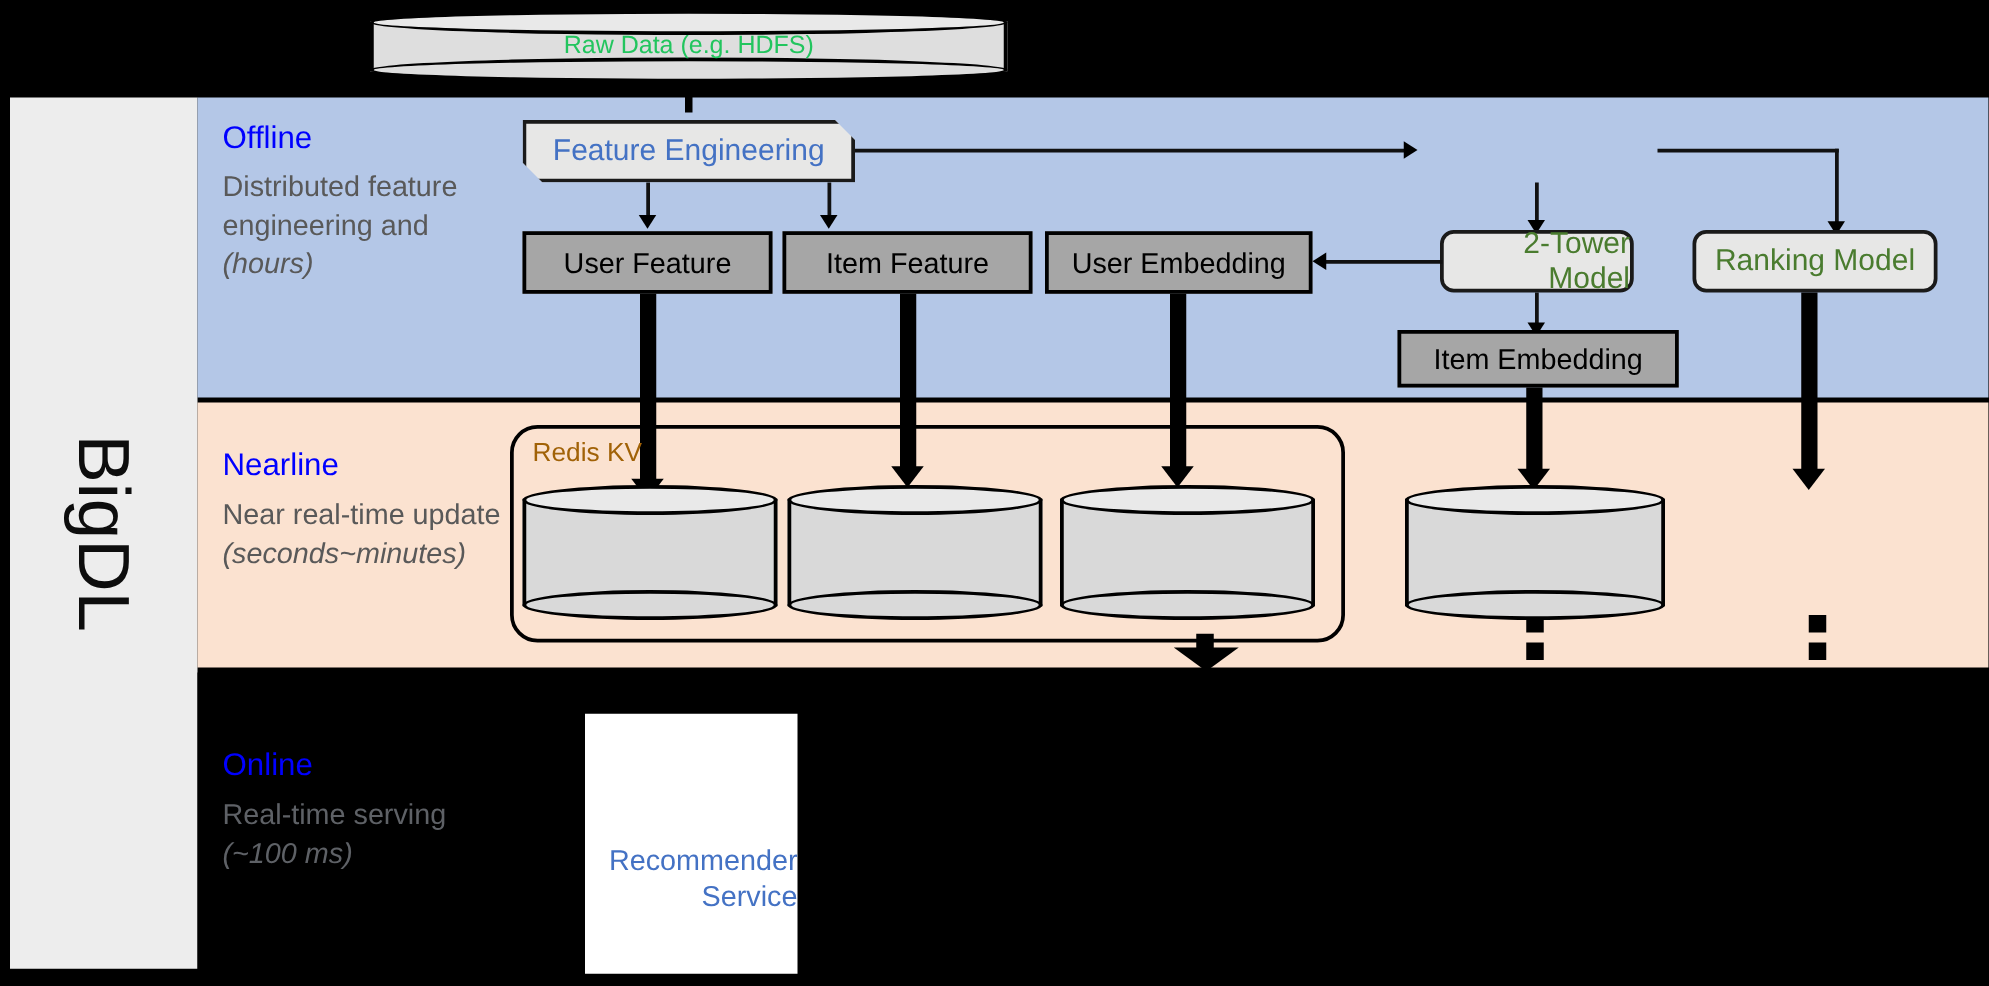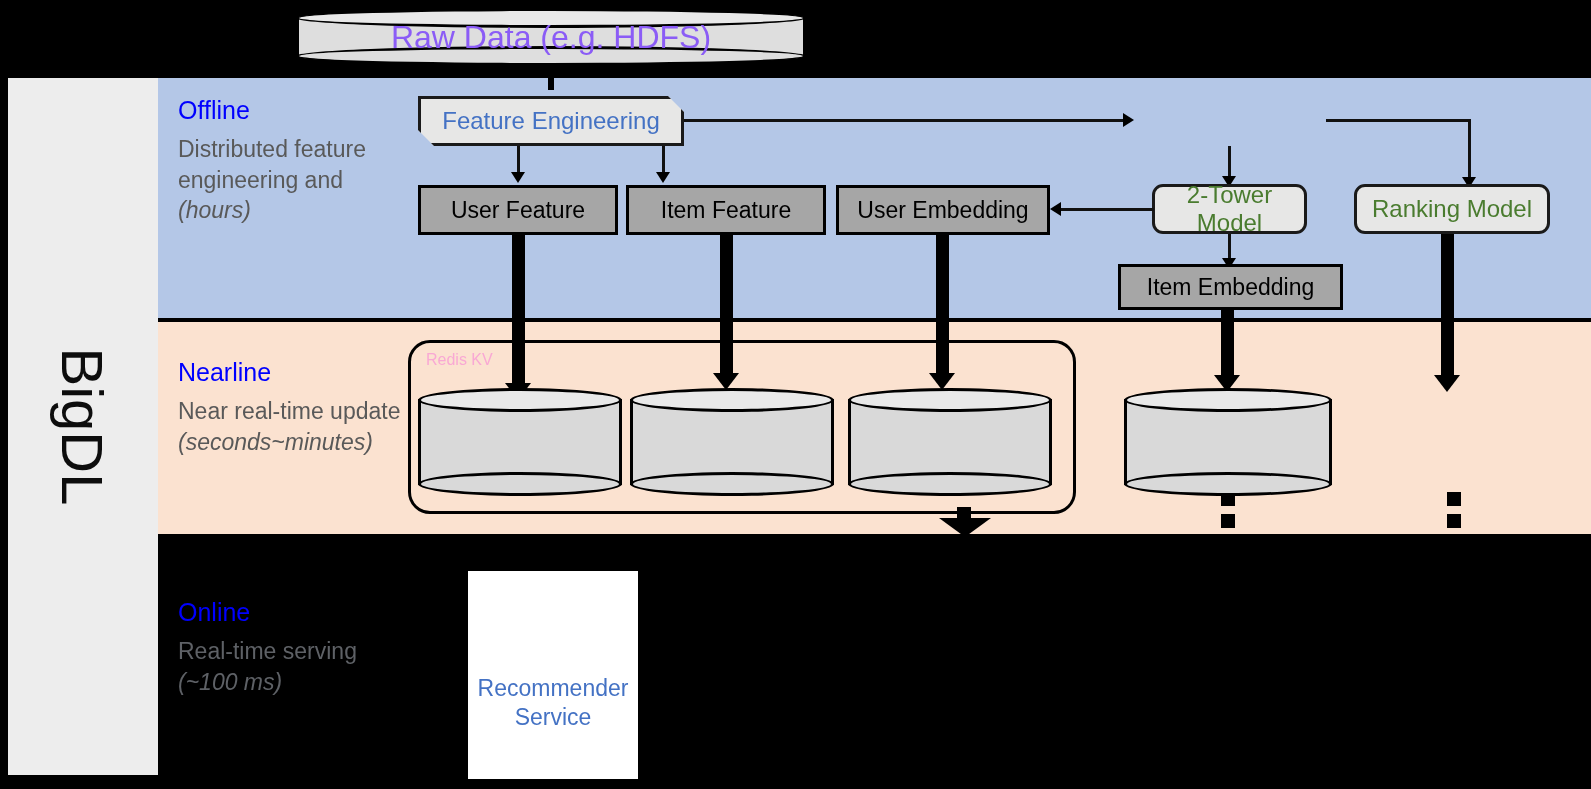--- a/index.html
+++ b/index.html
@@ -54,21 +54,21 @@
   }
   .band-desc i { font-style: italic; }
   #cap-offline  { top: 96px; }
   #cap-nearline { top: 358px; }
   #cap-online   { top: 598px; }
   #cap-online .band-desc { color: #5e6166; }
 
   
   .node {
     display: flex; align-items: center; justify-content: center;
-    text-align: center;
+    text-align: right;
     box-sizing: border-box;
   }
 
   
   .box-data {
     background: #a6a6a6;
     border: 3px solid #000000;
     color: #000000;
     font-size: 23px;
   }
@@ -119,22 +119,22 @@
   
   #redis-container {
     left: 408px; top: 340px;
     width: 662px; height: 168px;
     border: 3px solid #000000;
     border-radius: 22px;
     background: transparent;
   }
   #redis-label {
     left: 426px; top: 351px;
-    color: #f9a8d4;
-    font-size: 16px;
+    color: #a16207;
+    font-size: 21px;
     white-space: nowrap;
   }
 
   
   .cyl { position: absolute; }
   .cyl .body {
     position: absolute; left: 0; right: 0; top: 11px; bottom: 11px;
     background: #d9d9d9;
     border-left: 3px solid #000000;
     border-right: 3px solid #000000;
@@ -155,21 +155,21 @@
     color: #a0522d;
     font-size: 23px;
     z-index: 3;
   }
 
   
   #raw-cyl { left: 296px; top: 8px; width: 510px; height: 58px; }
   #raw-cyl .top, #raw-cyl .bot { height: 20px; }
   #raw-cyl .body { top: 9px; bottom: 9px; background: #dedede; }
   #raw-cyl .bot { background: #dedede; }
-  #raw-cyl .cyl-label { color: #8b5cf6; font-size: 32px; }
+  #raw-cyl .cyl-label { color: #22c55e; font-size: 20px; }
 
   
   .ln { background: #000000; position: absolute; }
   .ln-thin { background: #111111; }
   .arrow-down {
     position: absolute; width: 0; height: 0;
     border-left: 7px solid transparent;
     border-right: 7px solid transparent;
     border-top: 11px solid #000000;
   }

